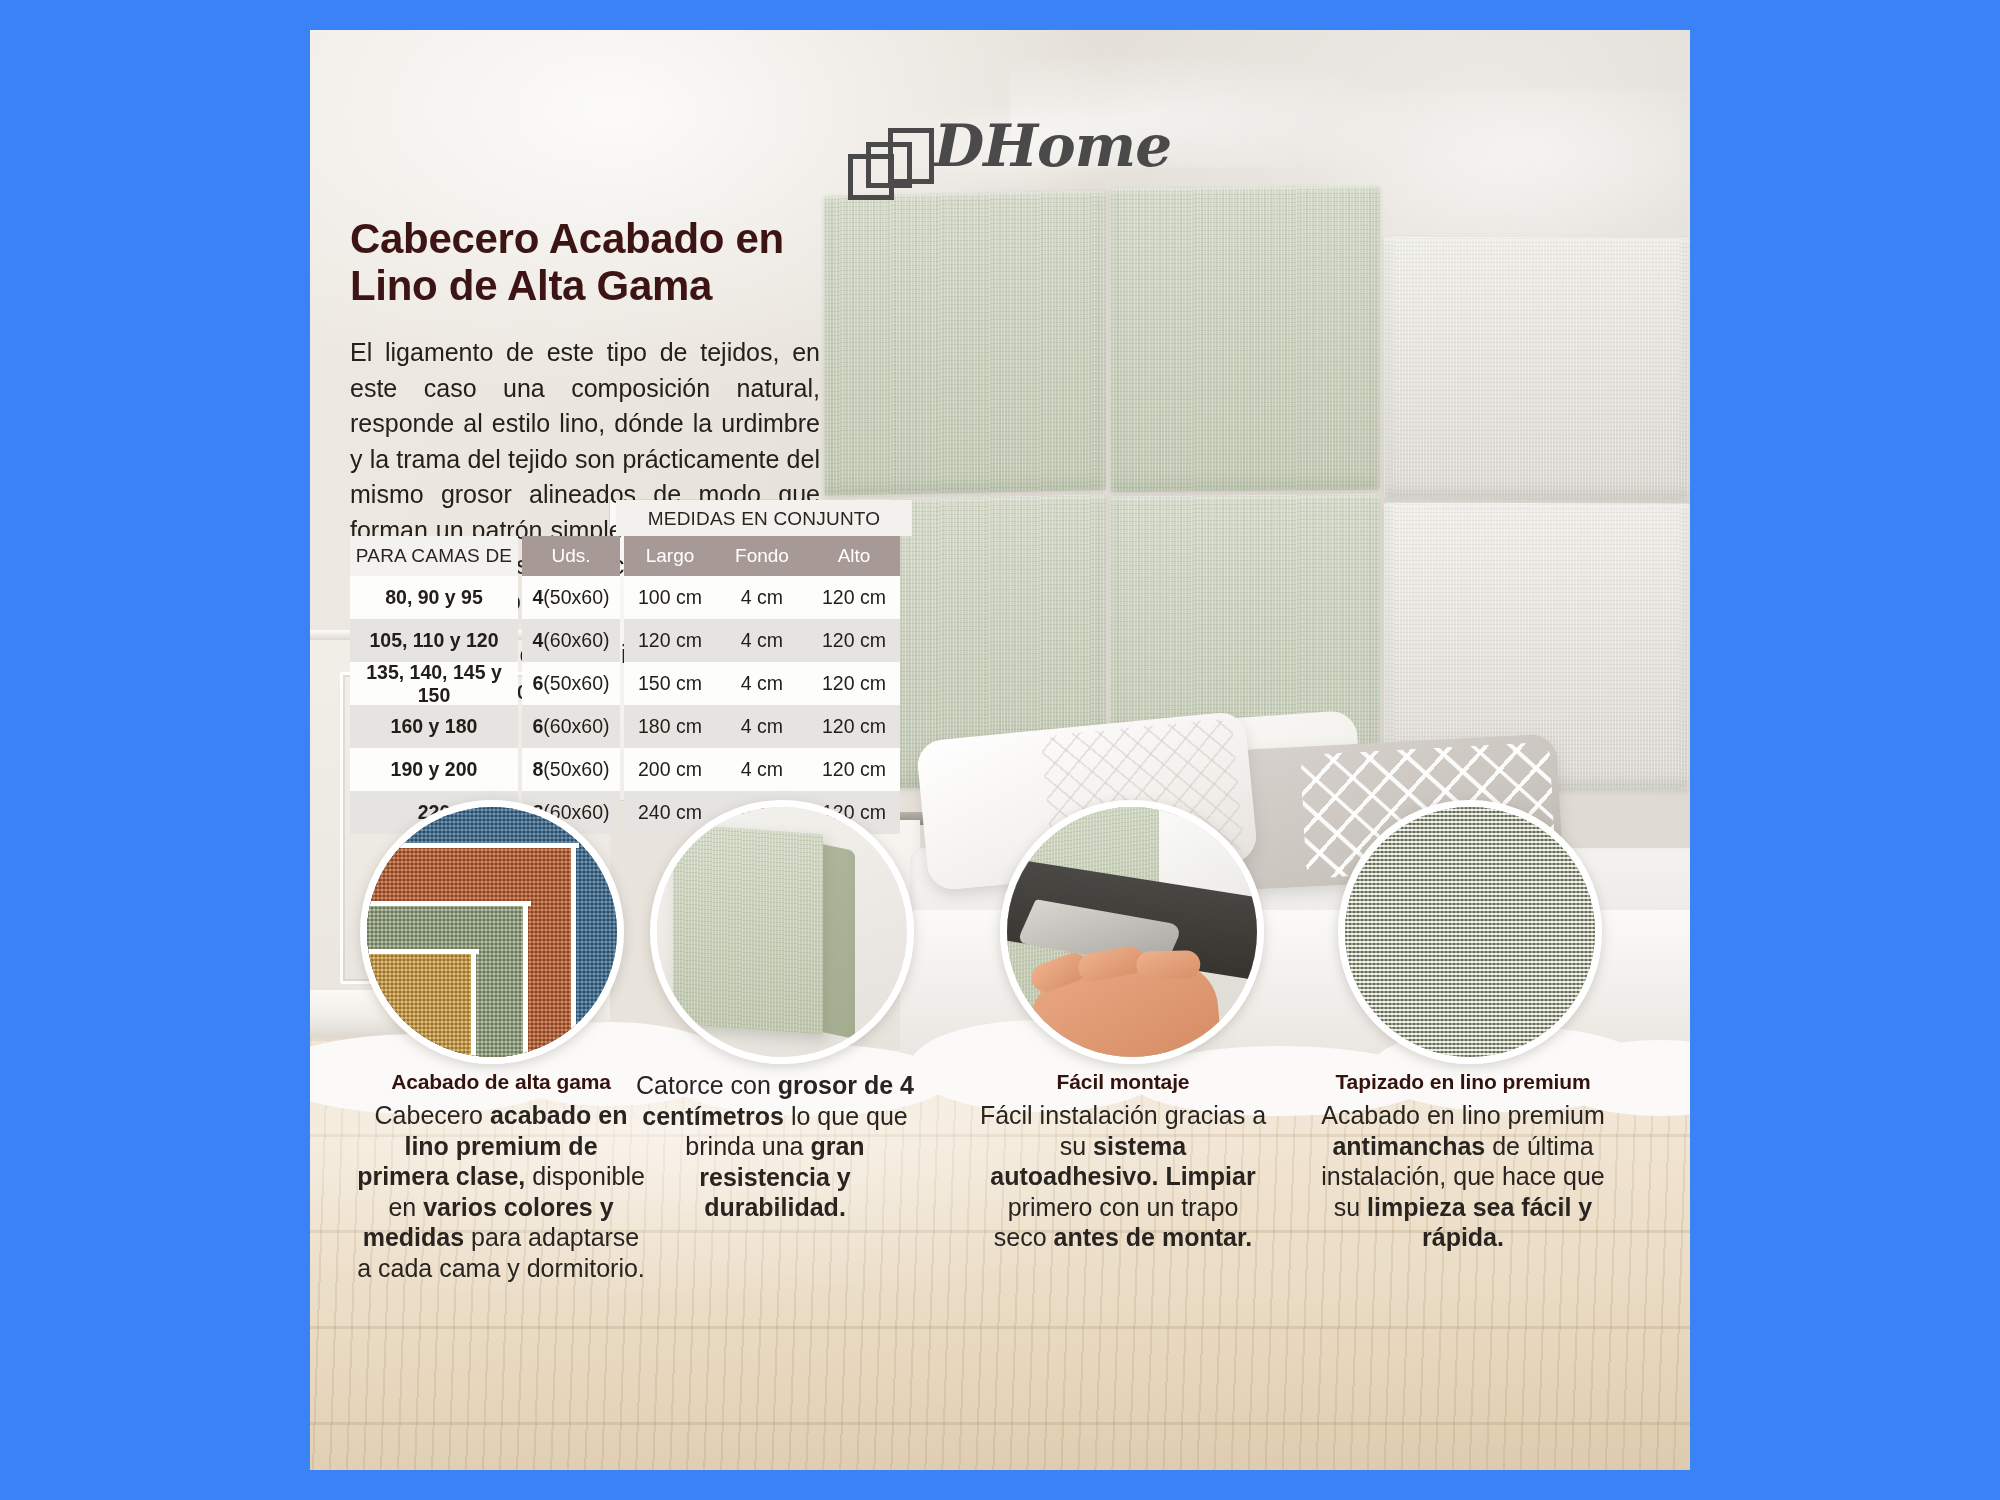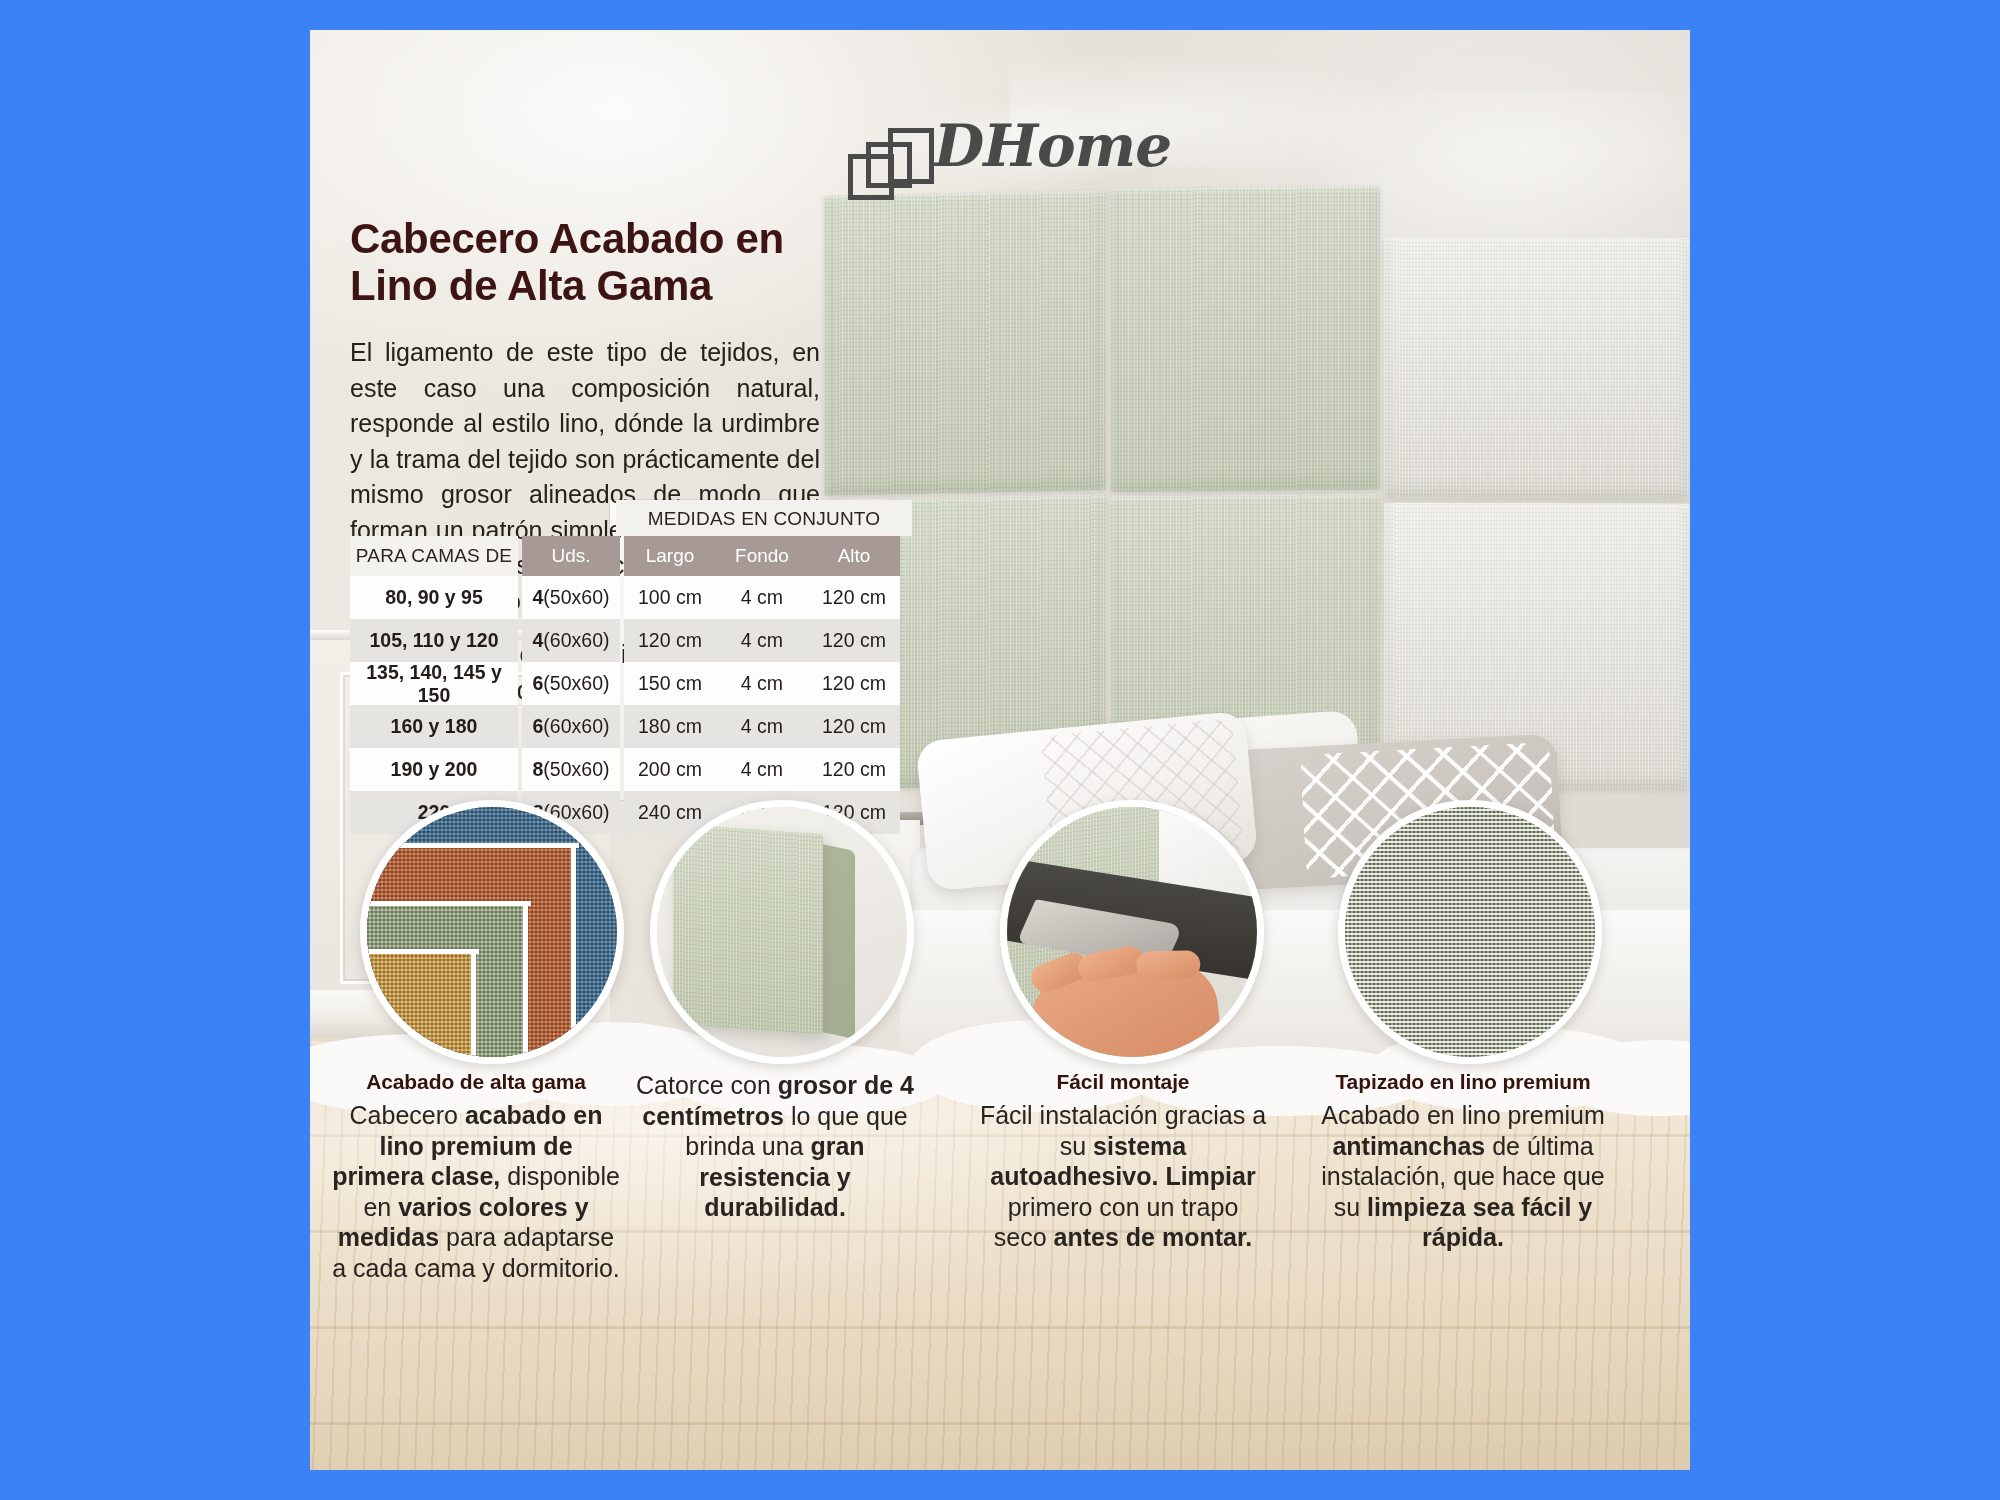--- a/index.html
+++ b/index.html
@@ -354,21 +354,21 @@
     position:absolute;inset:0;
     background-color:#b9bfa8;
     background-image:
       repeating-linear-gradient(0deg, rgba(70,80,56,.50) 0 2px, rgba(248,248,243,.80) 2px 4px),
       repeating-linear-gradient(90deg, rgba(70,80,56,.50) 0 2px, rgba(248,248,243,.80) 2px 4px);
   }
 
   
   .feats{position:absolute;left:0;top:1040px;width:1380px;}
   .feat{position:absolute;width:290px;text-align:center;}
-  .f1{left:21px;}
+  .f1{left:46px;}
   .f2{left:320px;}
   .f3{left:668px;}
   .f4{left:1008px;}
   .feat h3{
     font-size:21px;font-weight:700;color:#34130f;margin:0 0 6px 0;
     letter-spacing:-.1px;
   }
   .feat p{
     font-size:25px;line-height:1.22;color:#2a2420;margin:0;
   }

